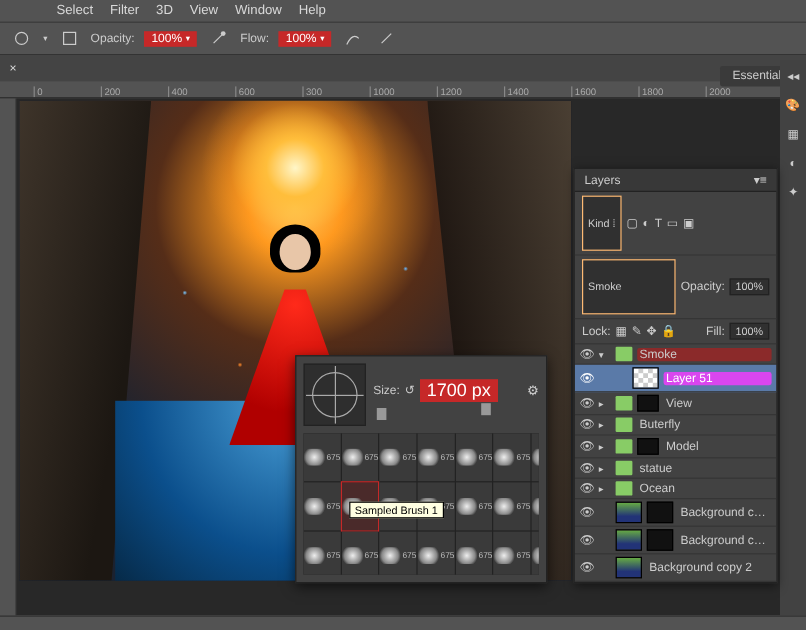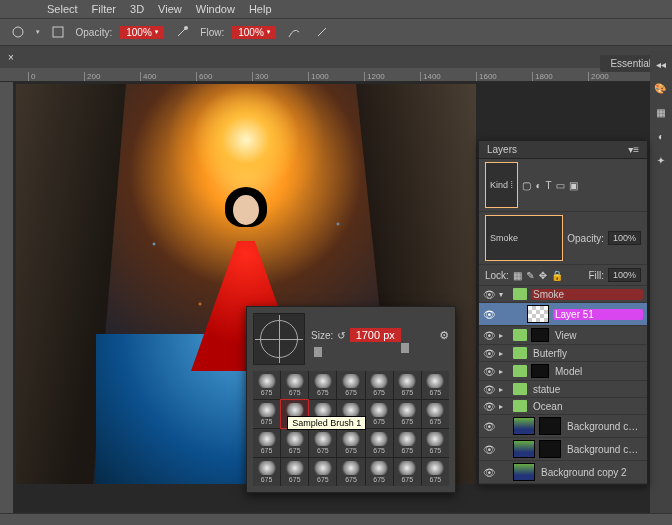--- a/index.html
+++ b/index.html
@@ -57,34 +57,34 @@
   .thumb { width: 22px; height: 18px; background: #ddd; border: 1px solid #000; display: inline-block; }
   .thumb.checker { background: repeating-conic-gradient(#ccc 0 25%, #fff 0 50%) 0 0/8px 8px; }
   .thumb.dark { background: #111; }
   .thumb.img { background: linear-gradient(#6a4,#237 70%); }
   .layer .name { flex: 1; padding-left: 2px; white-space: nowrap; overflow: hidden; text-overflow: ellipsis; }
   .group-red { background: #8b2a2a; border-radius: 2px; padding: 0 4px; }
   .layer.selected .name.group-red { background: #d946ef; }
   .indent { width: 10px; }
 
   
-  .brush-pop { position: absolute; left: 246px; top: 306px; width: 210px; background: #424242; border: 1px solid #222; box-shadow: 0 3px 10px rgba(0,0,0,.6); padding: 6px; }
+  .brush-pop { position: absolute; left: 246px; top: 296px; width: 210px; background: #424242; border: 1px solid #222; box-shadow: 0 3px 10px rgba(0,0,0,.6); padding: 6px; }
   .brush-top { display: flex; align-items: center; gap: 6px; }
   .tip-preview { width: 52px; height: 52px; border: 1px solid #222; background: #2e2e2e; display: flex; align-items: center; justify-content: center; }
   .tip-preview .ring { width: 38px; height: 38px; border: 1px solid #aaa; border-radius: 50%; position: relative; }
   .tip-preview .ring:before, .tip-preview .ring:after { content: ""; position: absolute; background: #aaa; }
   .tip-preview .ring:before { left: 50%; top: -6px; bottom: -6px; width: 1px; }
   .tip-preview .ring:after { top: 50%; left: -6px; right: -6px; height: 1px; }
   .brush-ctrls { flex: 1; display: flex; flex-direction: column; gap: 4px; }
   .brush-ctrls .line { display: flex; align-items: center; gap: 4px; }
-  .size-field { background: #c62828; color: #fff; padding: 1px 6px; font-size: 11px; }
+  .size-field { background: #c62828; color: #fff; padding: 1px 6px; font-size: 15px; }
   .slider { flex: 1; height: 4px; background: #2a2a2a; position: relative; }
   .slider .knob { position: absolute; top: -3px; width: 8px; height: 10px; background: #999; }
   .brush-grid { margin-top: 6px; display: grid; grid-template-columns: repeat(7, 1fr); gap: 1px; background: #222; max-height: 118px; overflow: hidden; }
-  .brush-cell { background: #3a3a3a; height: 28px; display: flex; flex-direction: column; align-items: center; justify-content: center; gap: 1px; position: relative; }
+  .brush-cell { background: #3a3a3a; height: 40px; display: flex; align-items: center; justify-content: center; gap: 1px; position: relative; }
   .brush-cell .sw { width: 18px; height: 14px; background: radial-gradient(circle,#eee 0%,#888 60%,transparent 80%); }
   .brush-cell .sz { font-size: 7px; color: #bbb; }
   .brush-cell.hl { outline: 1px solid #c62828; background: #4a2a2a; }
   .tooltip { position: absolute; left: 6px; top: 16px; background: #ffffe1; color: #000; font-size: 9px; padding: 1px 4px; border: 1px solid #000; white-space: nowrap; z-index: 5; }
   .gear { font-size: 11px; }
   svg { display: block; }
 </style>
 </head>
 <body>
 

